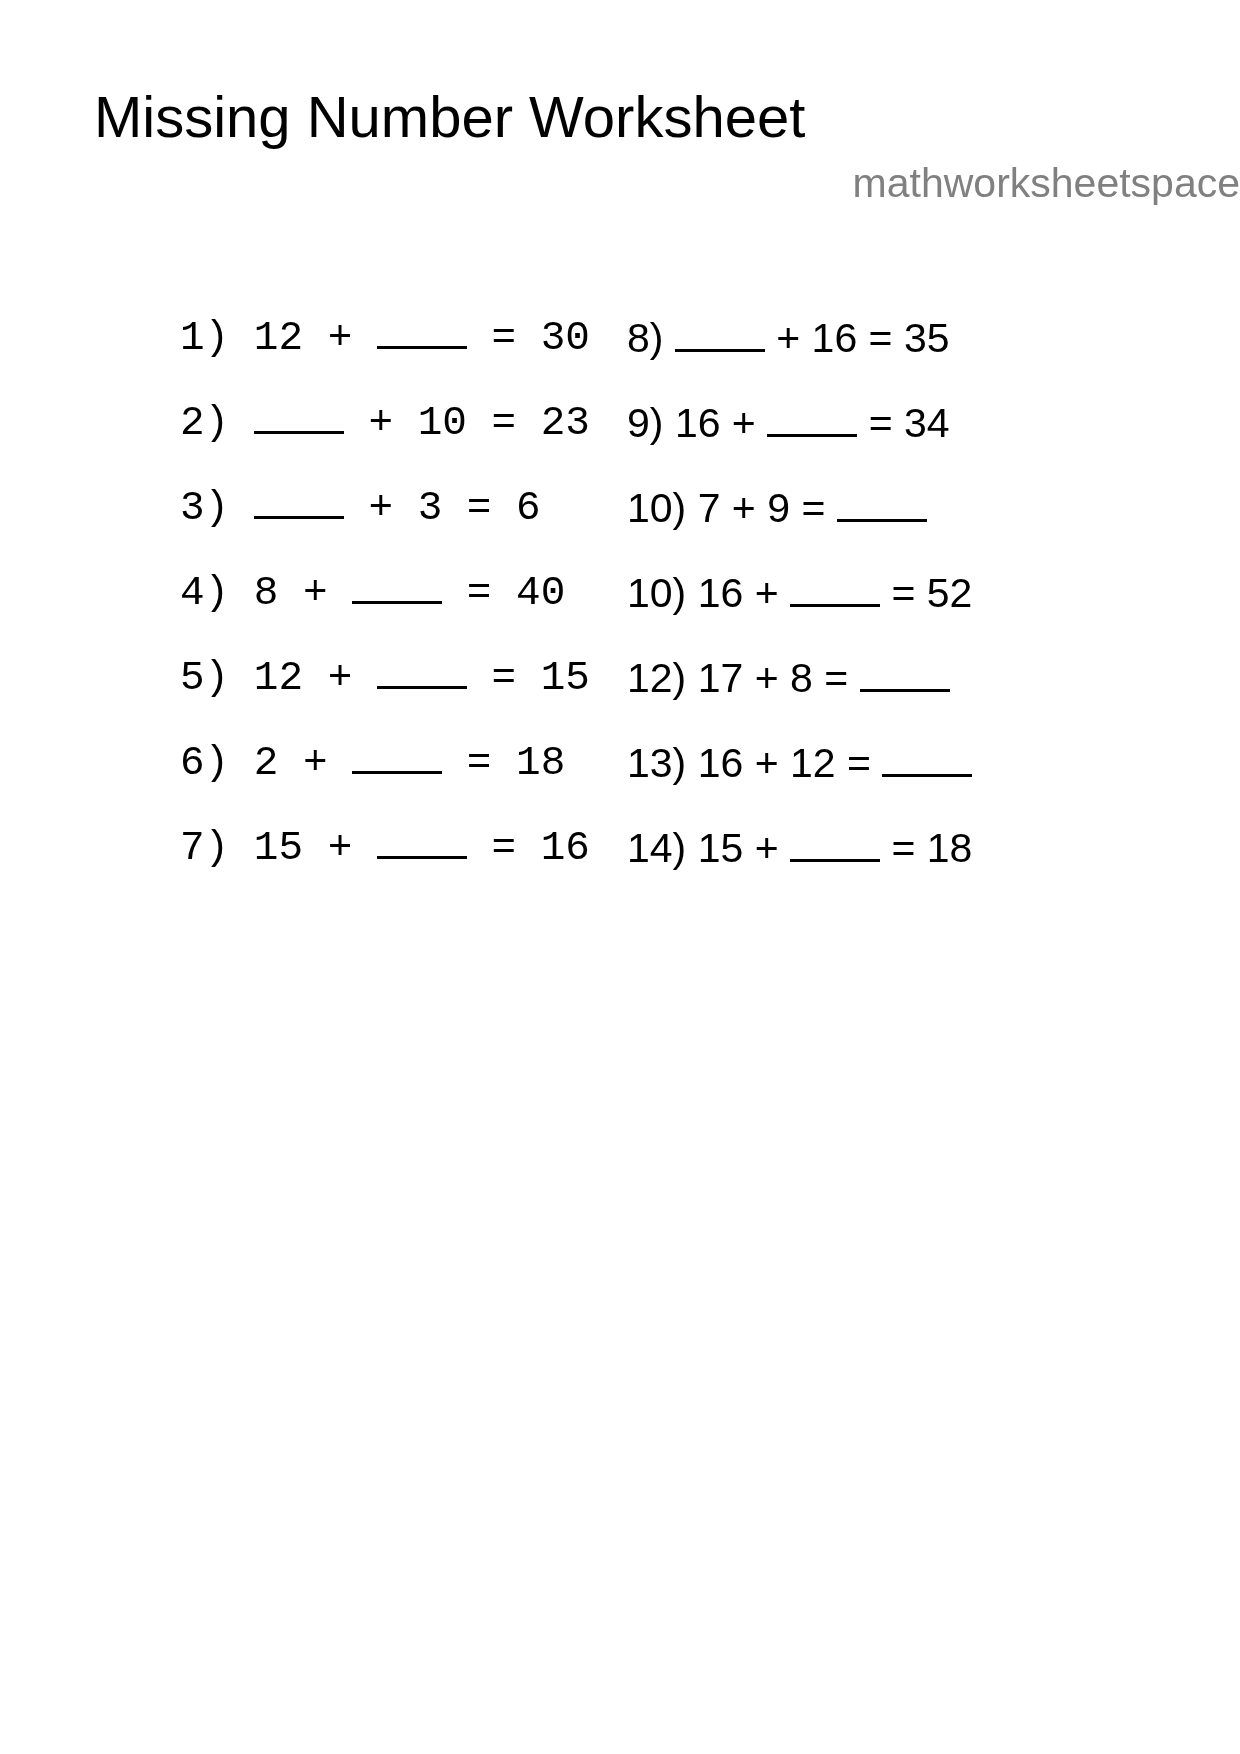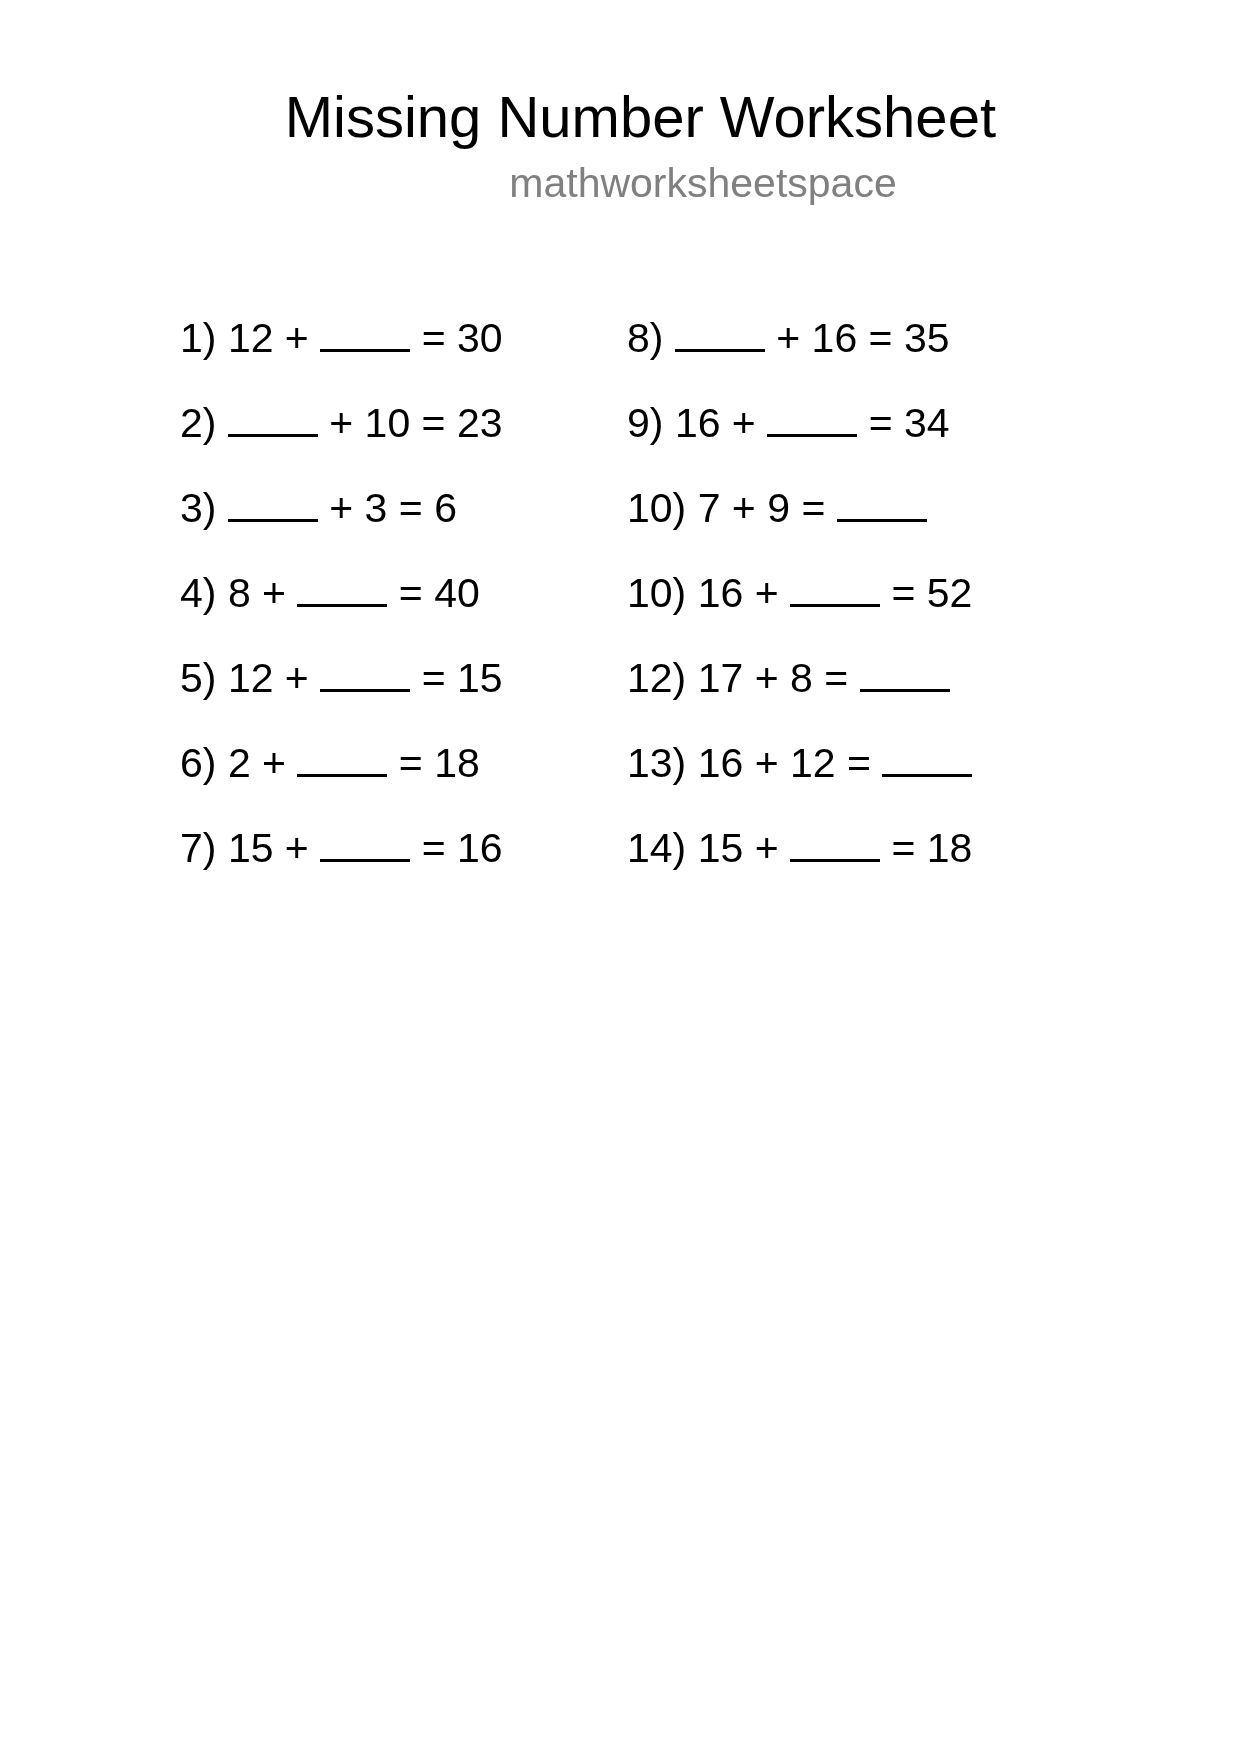--- a/index.html
+++ b/index.html
@@ -1,23 +1,23 @@
 <!DOCTYPE html>
 <html><head>
 <meta charset="utf-8">
 <style>
   html, body { margin: 0; padding: 0; background: #ffffff; }
   body { width: 1240px; height: 1754px; position: relative; overflow: hidden;
          font-family: "Liberation Sans", sans-serif; color: #000; }
-  .title { position: absolute; left: 0; width: 996px; top: 88px; text-align: right;
+  .title { position: absolute; left: 0; width: 996px; top: 88px; text-align: left;
            font-size: 58px; line-height: 1; padding-left: 94px; box-sizing: border-box; }
-  .subtitle { position: absolute; left: 0; width: 1240px; top: 163px; text-align: center;
+  .subtitle { position: absolute; left: 0; width: 1240px; top: 163px; text-align: right;
               font-size: 41px; line-height: 1; color: #808080; padding-left: 166px; box-sizing: border-box; }
   .col { position: absolute; top: 316px; }
-  .col.left { left: 180px; }
+  .col.left { left: 180px; font-family: Liberation Mono, monospace; }
   .col.right { left: 627px; }
   .problem { height: 85px; font-size: 41px; line-height: 44px; white-space: nowrap; }
   .blank { display: inline-block; width: 90px; border-bottom: 3px solid #000; height: 30px; vertical-align: baseline; }
 </style>
 </head>
 <body>
 
 <div class="title">Missing Number Worksheet</div>
 <div class="subtitle">mathworksheetspace</div>
 

